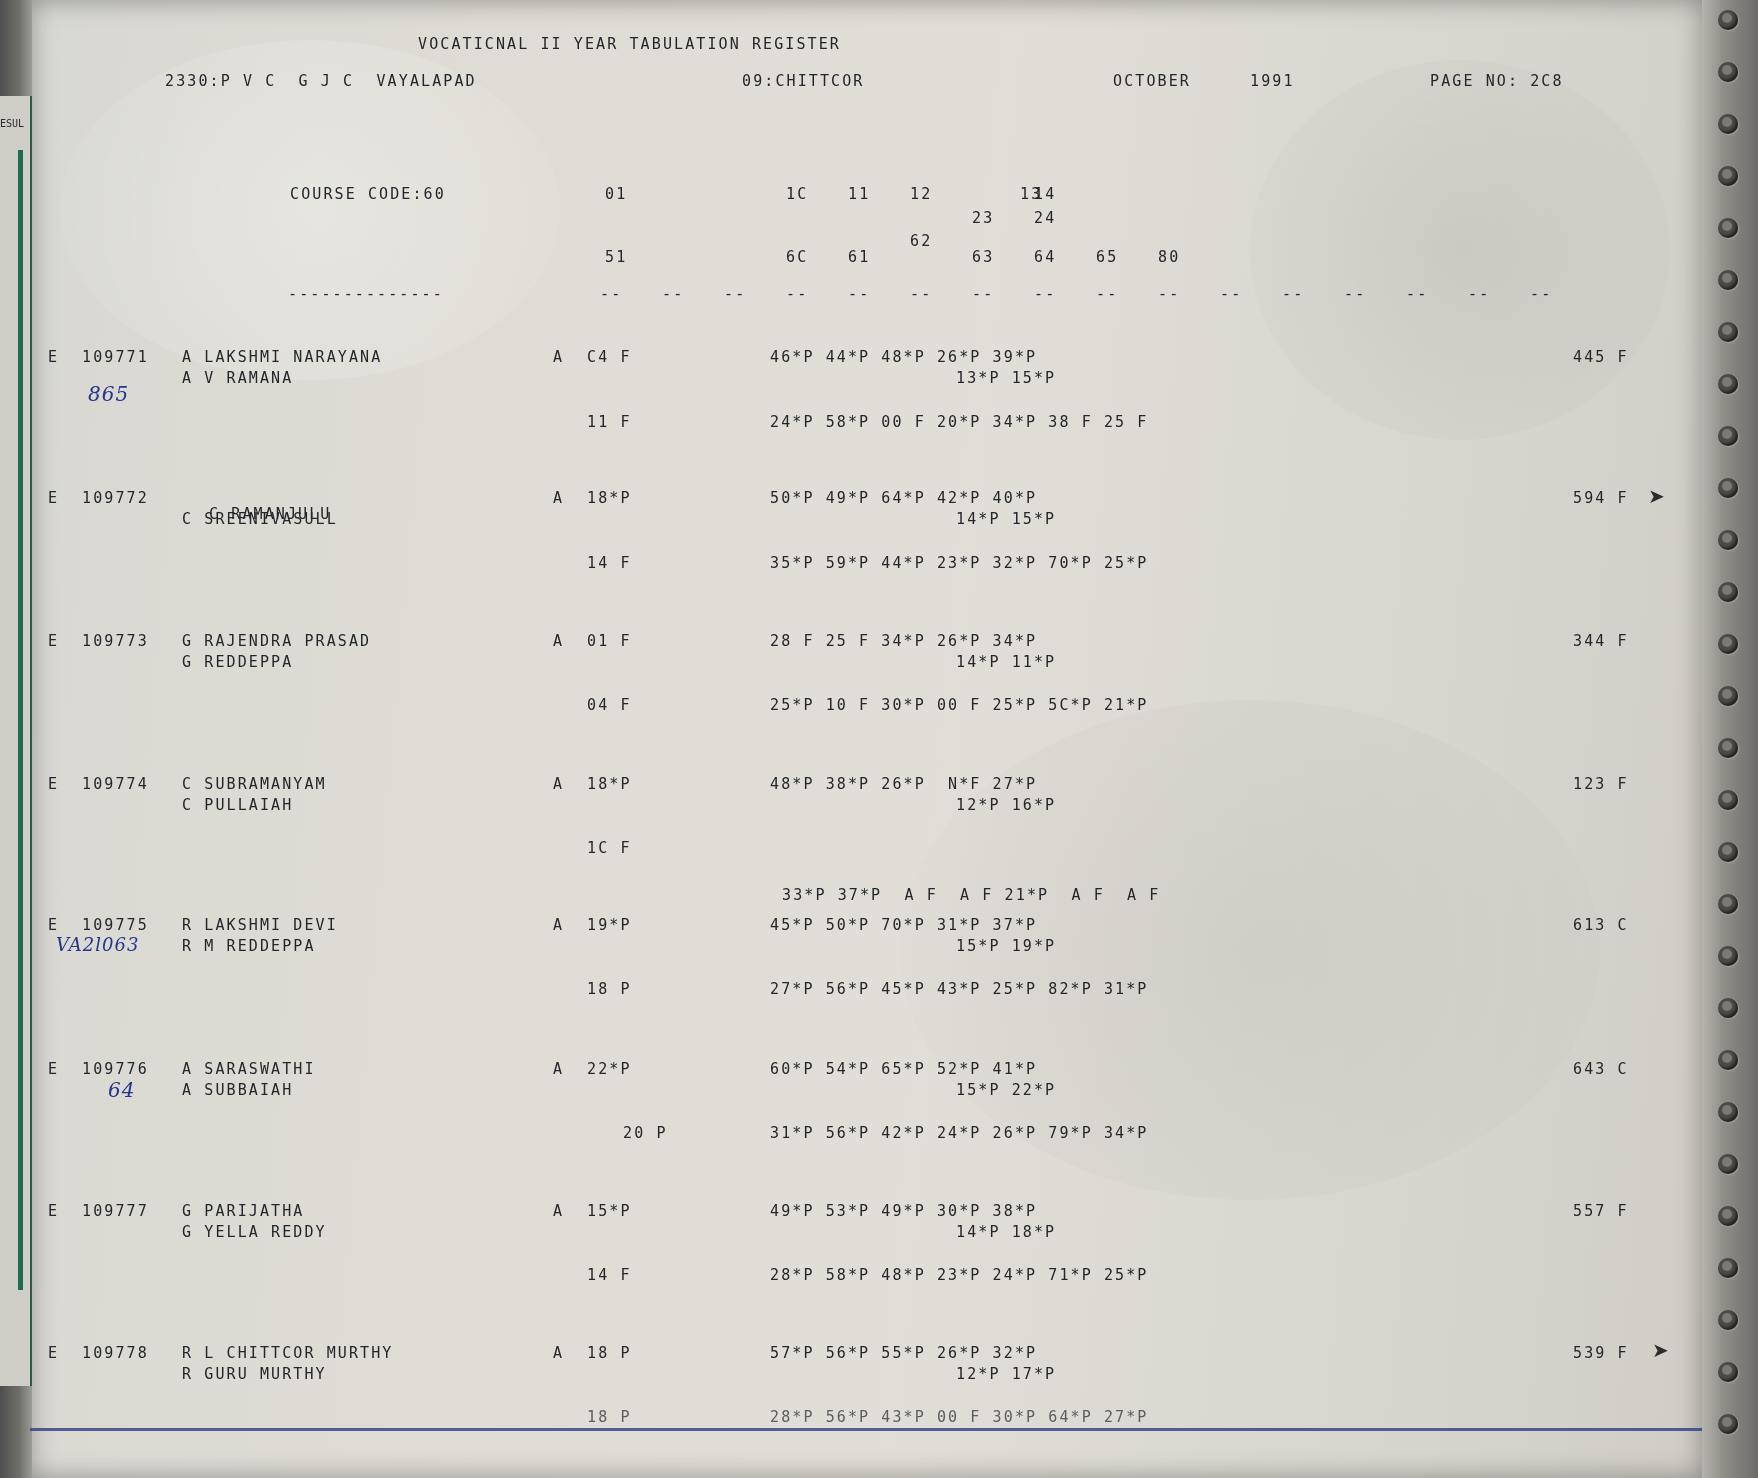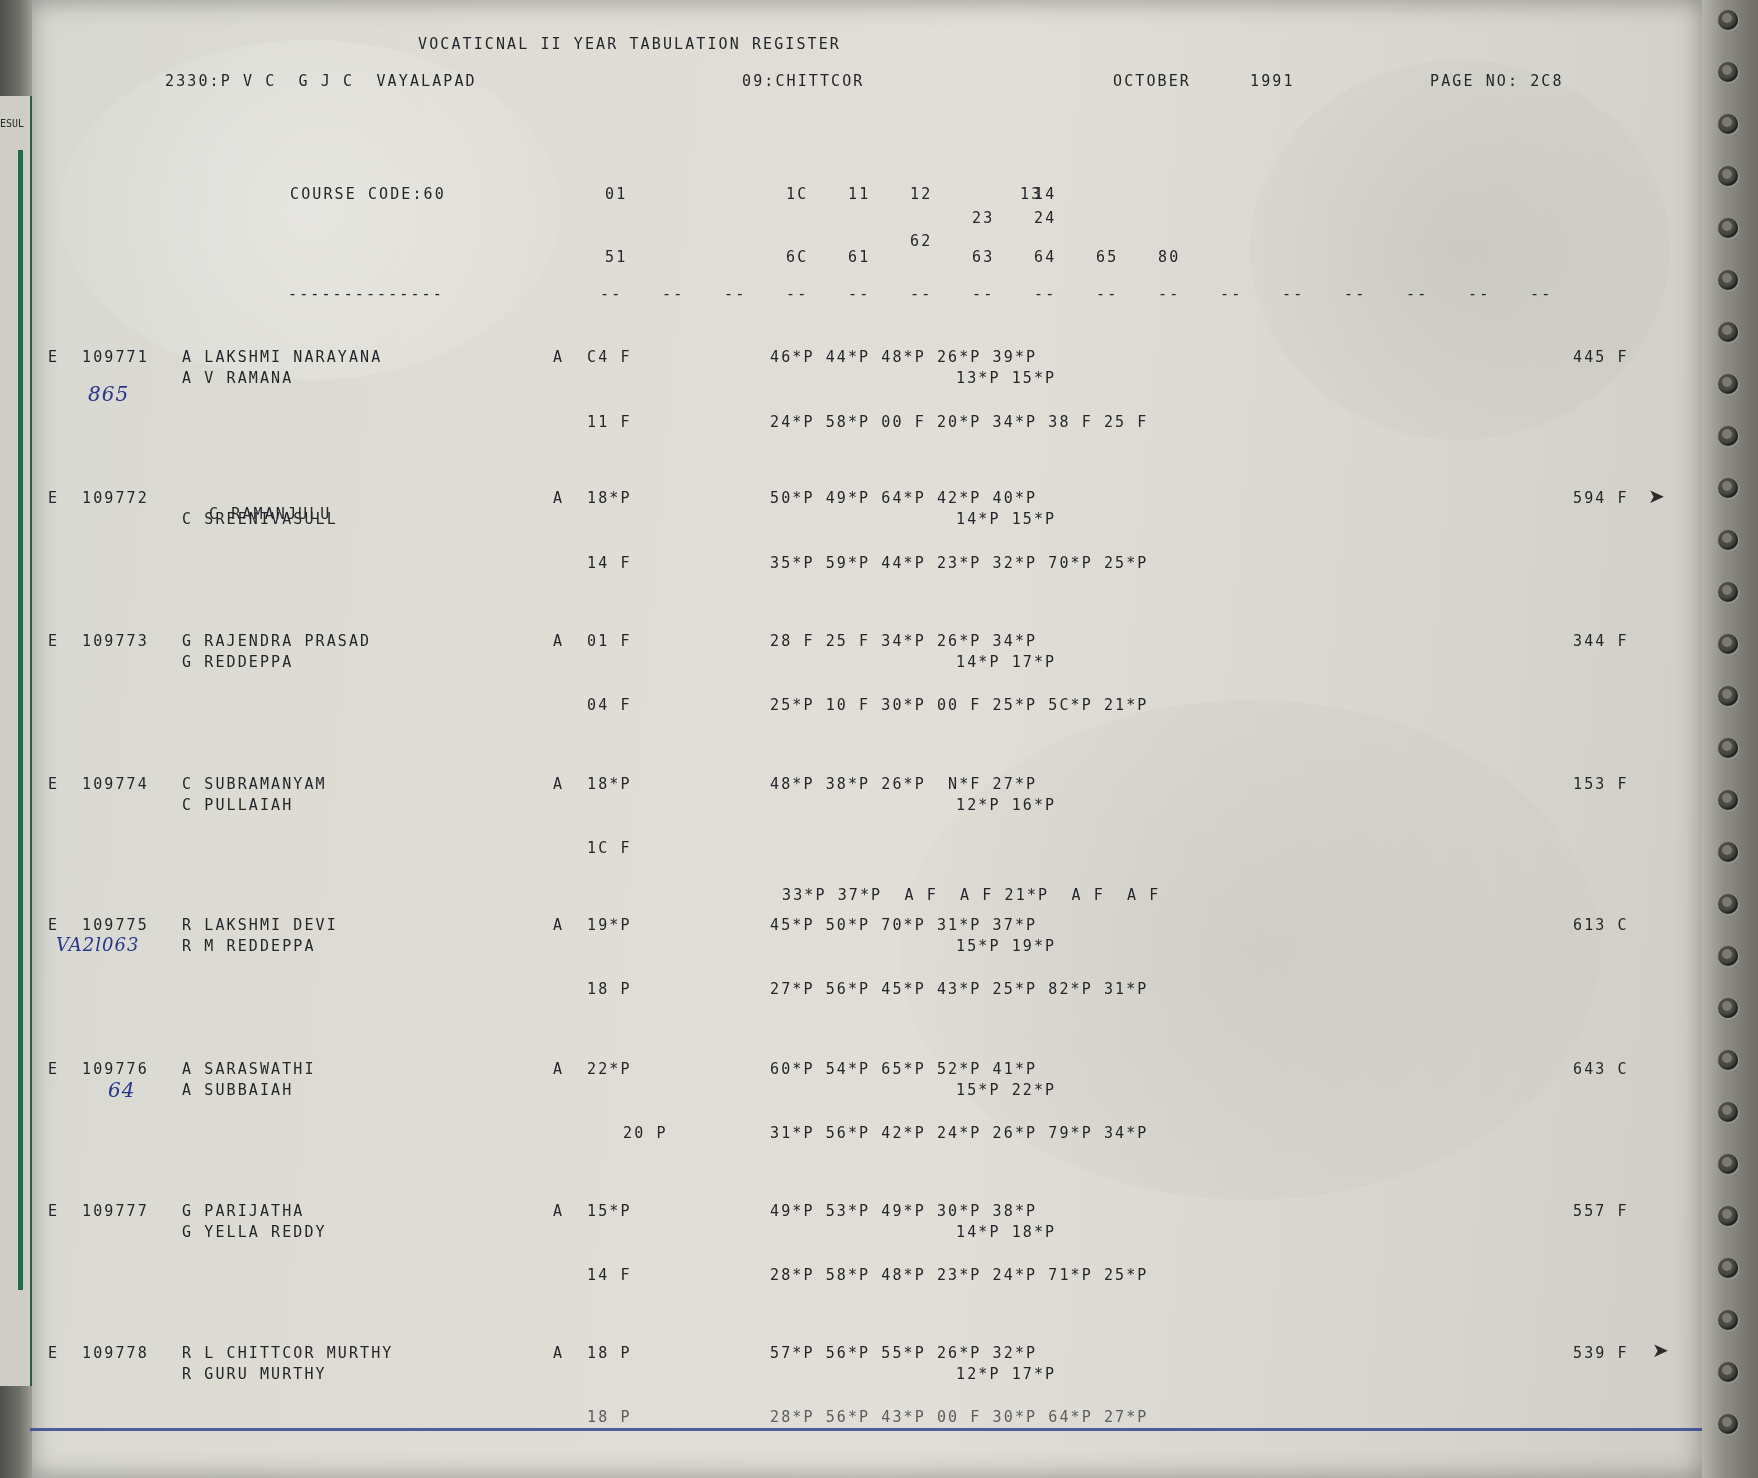--- a/index.html
+++ b/index.html
@@ -235,36 +235,36 @@
   <div class="t" style="left:1573px;top:489px;">594 F</div>
   <div class="tick" style="left:1648px;top:484px;">➤</div>
 
   <div class="t" style="left:48px;  top:632px;">E</div>
   <div class="t" style="left:82px;  top:632px;">109773</div>
   <div class="t" style="left:182px; top:632px;">G RAJENDRA PRASAD</div>
   <div class="t" style="left:182px; top:653px;">G REDDEPPA</div>
   <div class="t" style="left:553px; top:632px;">A</div>
   <div class="t" style="left:587px; top:632px;">01 F</div>
   <div class="t" style="left:770px; top:632px;">28 F 25 F 34*P 26*P 34*P</div>
-  <div class="t" style="left:956px; top:653px;">14*P 17*P</div>
+  <div class="t" style="left:956px; top:653px;">14*P 11*P</div>
   <div class="t" style="left:587px; top:696px;">04 F</div>
   <div class="t" style="left:770px; top:696px;">25*P 10 F 30*P 00 F 25*P 5C*P 21*P</div>
   <div class="t" style="left:1573px;top:632px;">344 F</div>
 
   <div class="t" style="left:48px;  top:775px;">E</div>
   <div class="t" style="left:82px;  top:775px;">109774</div>
   <div class="t" style="left:182px; top:775px;">C SUBRAMANYAM</div>
   <div class="t" style="left:182px; top:796px;">C PULLAIAH</div>
   <div class="t" style="left:553px; top:775px;">A</div>
   <div class="t" style="left:587px; top:775px;">18*P</div>
   <div class="t" style="left:770px; top:775px;">48*P 38*P 26*P  N*F 27*P</div>
   <div class="t" style="left:956px; top:796px;">12*P 16*P</div>
   <div class="t" style="left:587px; top:839px;">1C F</div>
   <div class="t" style="left:770px; top:886px;margin-left:12px;">33*P 37*P  A F  A F 21*P  A F  A F</div>
-  <div class="t" style="left:1573px;top:775px;">153 F</div>
+  <div class="t" style="left:1573px;top:775px;">123 F</div>
 
   <div class="t" style="left:48px;  top:916px;">E</div>
   <div class="t" style="left:82px;  top:916px;">109775</div>
   <div class="t" style="left:182px; top:916px;">R LAKSHMI DEVI</div>
   <div class="t" style="left:182px; top:937px;">R M REDDEPPA</div>
   <div class="t" style="left:553px; top:916px;">A</div>
   <div class="t" style="left:587px; top:916px;">19*P</div>
   <div class="t" style="left:770px; top:916px;">45*P 50*P 70*P 31*P 37*P</div>
   <div class="t" style="left:956px; top:937px;">15*P 19*P</div>
   <div class="t" style="left:587px; top:980px;">18 P</div>

